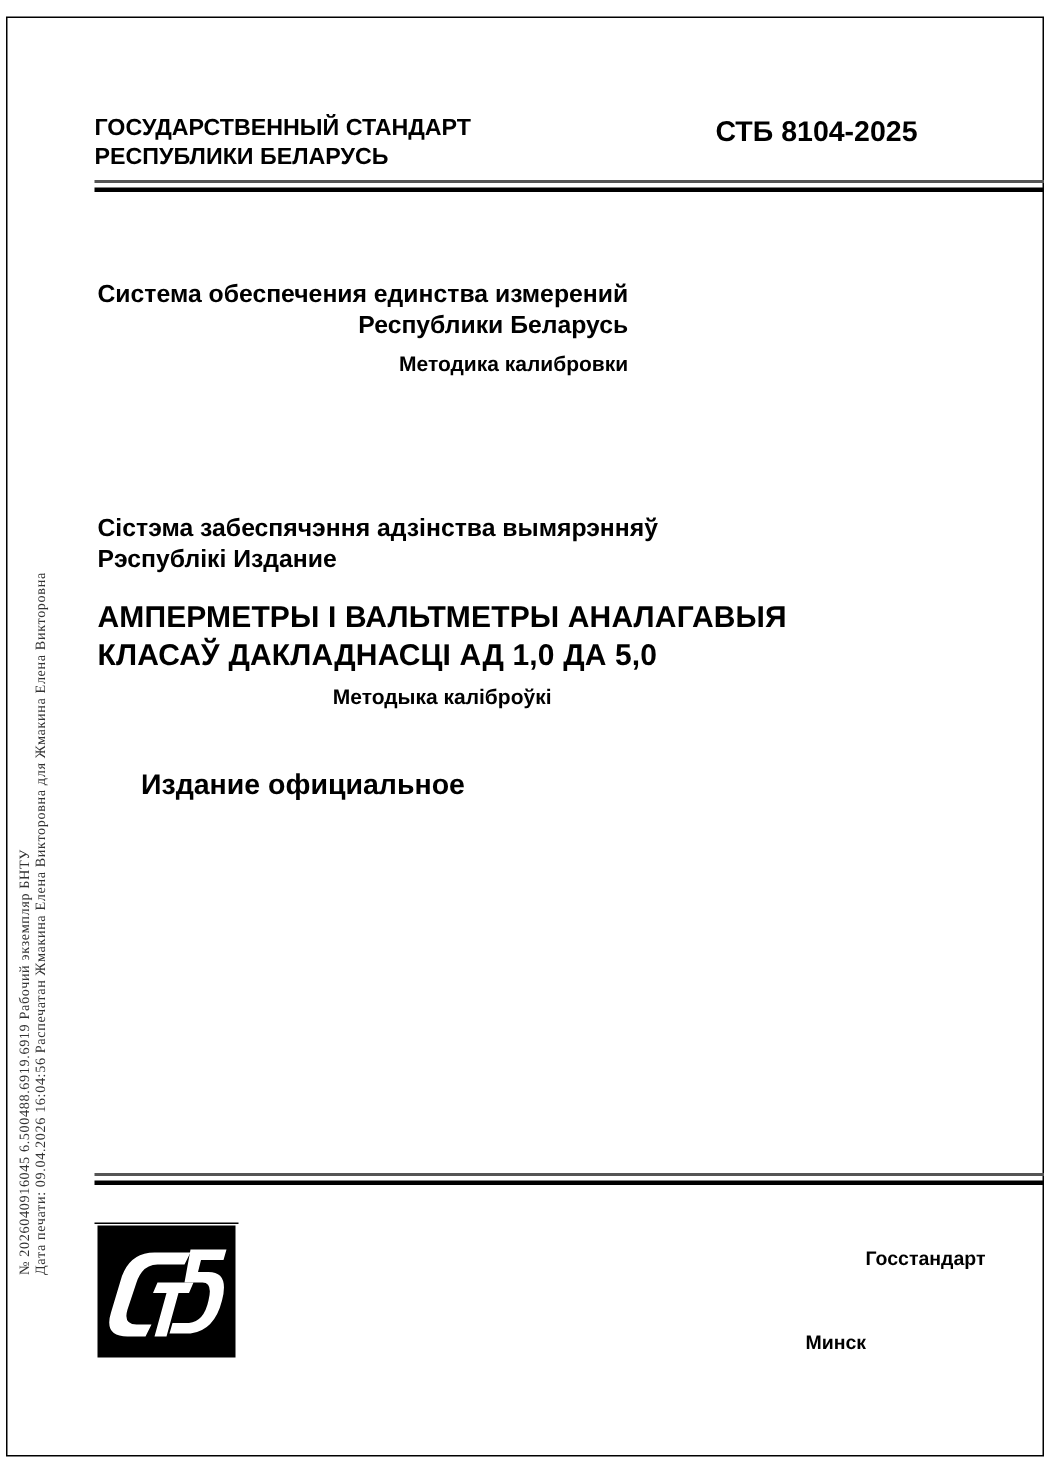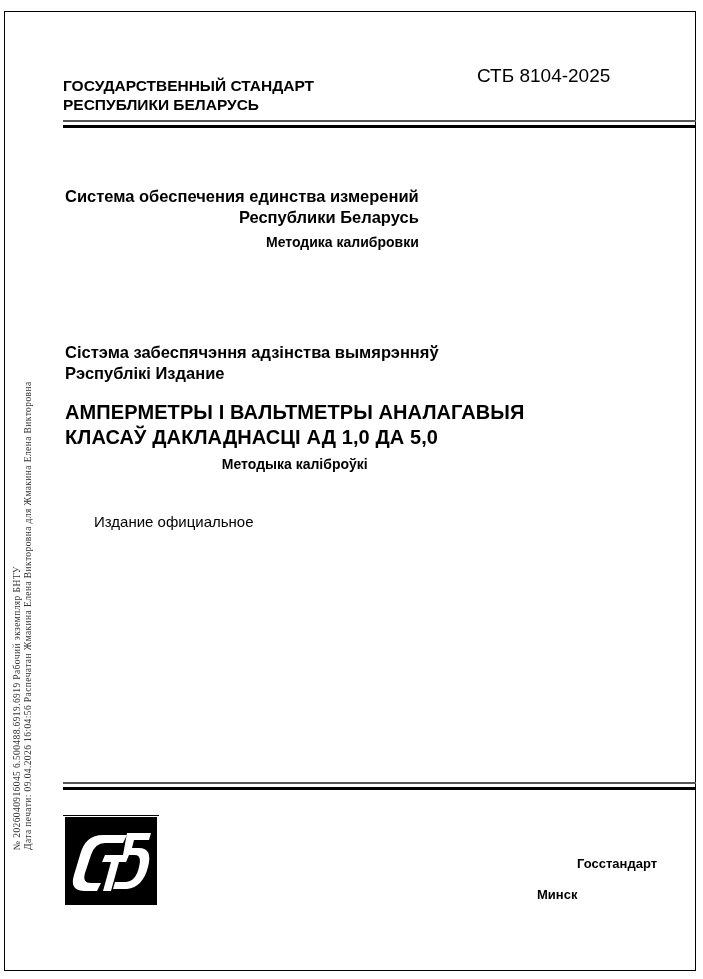--- a/index.html
+++ b/index.html
@@ -2,27 +2,27 @@
 <html><head>
 <meta charset="utf-8">
 <style>
   html, body { margin: 0; padding: 0; background: #ffffff; }
   body { width: 703px; height: 979px; position: relative; overflow: hidden;
          font-family: "Liberation Sans", sans-serif; color: #000; }
   .page { position: absolute; left: 4px; top: 11px; width: 692px; height: 960px;
           border: 1.5px solid #000; box-sizing: border-box; }
   .abs { position: absolute; }
   .hdr-left { left: 63px; top: 76px; font-size: 15.5px; font-weight: bold; line-height: 19px; }
-  .hdr-right { left: 477px; top: 65px; font-size: 19px; font-weight: normal; }
+  .hdr-right { left: 477px; top: 78px; font-size: 19px; font-weight: bold; }
   .rule-thin { height: 1.5px; background: #555; }
   .rule-thick { height: 3px; background: #000; }
   .sys { font-size: 16.5px; font-weight: bold; line-height: 21px; }
   .big { font-size: 20px; font-weight: bold; line-height: 25px; letter-spacing: 0.1px; }
   .sub { font-size: 14px; font-weight: bold; }
-  .official { font-size: 15px; font-weight: normal; padding-left: 29px; }
+  .official { font-size: 19px; font-weight: bold; padding-left: 29px; }
   .pub { font-size: 13px; font-weight: bold; }
   .vert { left: 12px; top: 850px; transform-origin: 0 0; transform: rotate(-90deg);
           font-family: "Liberation Serif", serif; font-size: 9.5px; line-height: 10.5px;
           color: #333; white-space: nowrap; letter-spacing: 0.4px; }
   .logo { left: 65px; top: 817px; width: 92px; height: 88px; background: #000; }
   .logo-under { left: 63px; top: 815px; width: 96px; height: 1px; background: #000; }
 </style>
 </head>
 <body>
 
@@ -60,19 +60,19 @@
 <div class="abs logo">
   <svg width="92" height="88" viewBox="0 0 92 88">
 
     <path d="M38 18 L62 18 L58 26 L40 26 Q30 26 26 38 L20 56 Q17 66 26 66 L36 66 L32 74 L20 74 Q4 74 9 58 L15 38 Q20 18 38 18 Z" fill="#ffffff"></path>
     <path d="M40 38 L64 38 L61 45 L54 45 L46 74 L38 74 L46 45 L37 45 Z" fill="#ffffff"></path>
 
     <path d="M62 16 L86 16 L84 23 L69 23 L67 31 L74 31 Q88 31 83 50 Q78 70 62 72 L48 72 L50 65 L61 65 Q71 64 74 50 Q77 38 70 38 L58 38 Z" fill="#ffffff"></path>
   </svg>
 </div>
 
-<div class="abs pub" style="left:537px; top:856px;padding-left:40px;">Госстандарт</div>
+<div class="abs pub" style="left:537px; top:831px;padding-left:40px;">Госстандарт</div>
 <div class="abs pub" style="left:537px; top:887px;">Минск</div>
 
 <div class="abs vert">
   <div>№ 2026040916045 6.500488.6919.6919 Рабочий экземпляр БНТУ</div>
   <div>Дата печати: 09.04.2026 16:04:56 Распечатан Жмакина Елена Викторовна для Жмакина Елена Викторовна</div>
 </div>
 
 </body></html>

